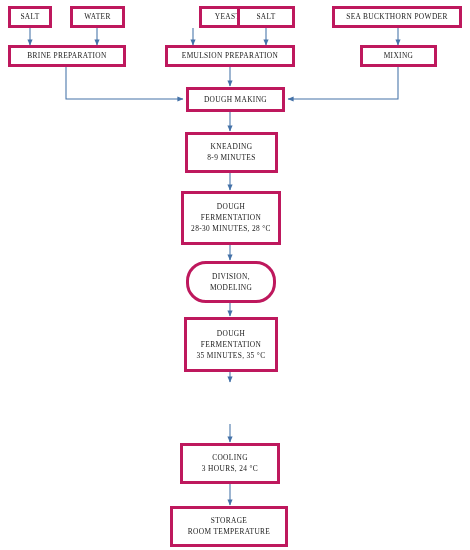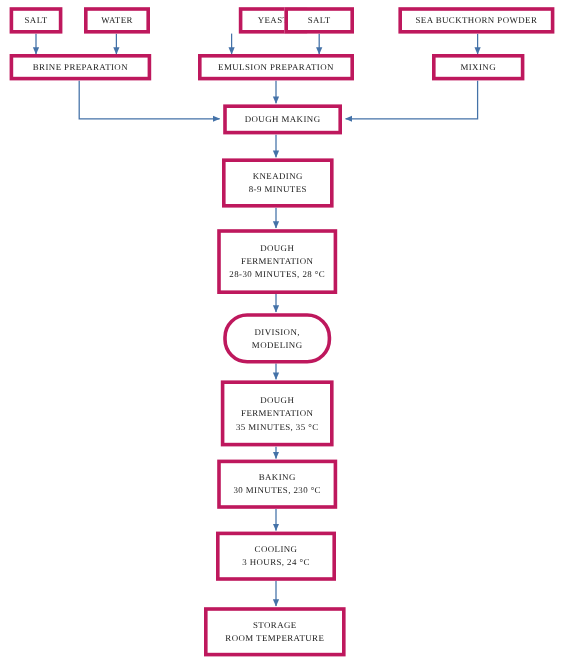--- a/index.html
+++ b/index.html
@@ -133,24 +133,20 @@
     <span class="ln">DIVISION,</span>
     <span class="ln">MODELING</span>
   </div>
 
   <div class="node" style="left:184px;top:317px; width:94px;  height:55px;">
     <span class="ln">DOUGH</span>
     <span class="ln">FERMENTATION</span>
     <span class="ln">35 MINUTES, 35 °C</span>
   </div>
 
-  <div class="node" style="left:181px;top:383px; width:100px; height:41px;">
-    <span class="ln">BAKING</span>
-    <span class="ln">30 MINUTES, 230 °C</span>
-  </div>
 
   <div class="node" style="left:180px;top:443px; width:100px; height:41px;align-items:center;">
     <span class="ln">COOLING</span>
     <span class="ln">3 HOURS, 24 °C</span>
   </div>
 
   <div class="node" style="left:170px;top:506px; width:118px; height:41px;">
     <span class="ln">STORAGE</span>
     <span class="ln">ROOM TEMPERATURE</span>
   </div>

